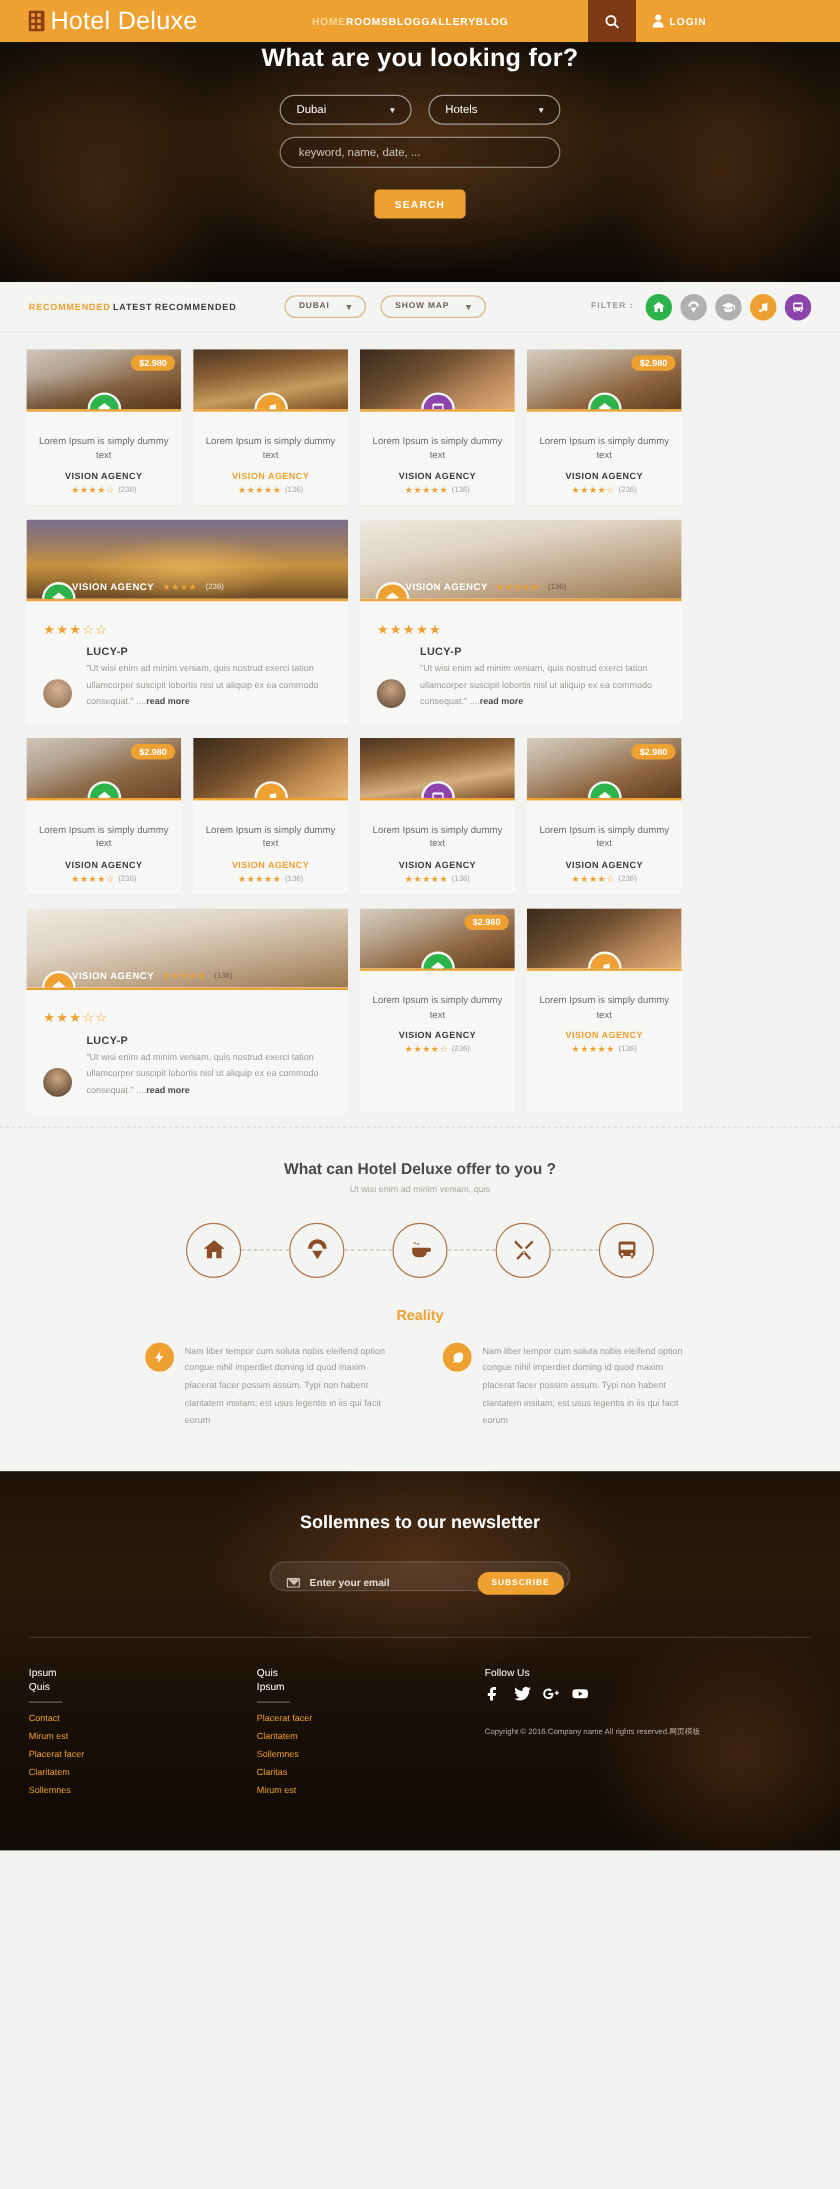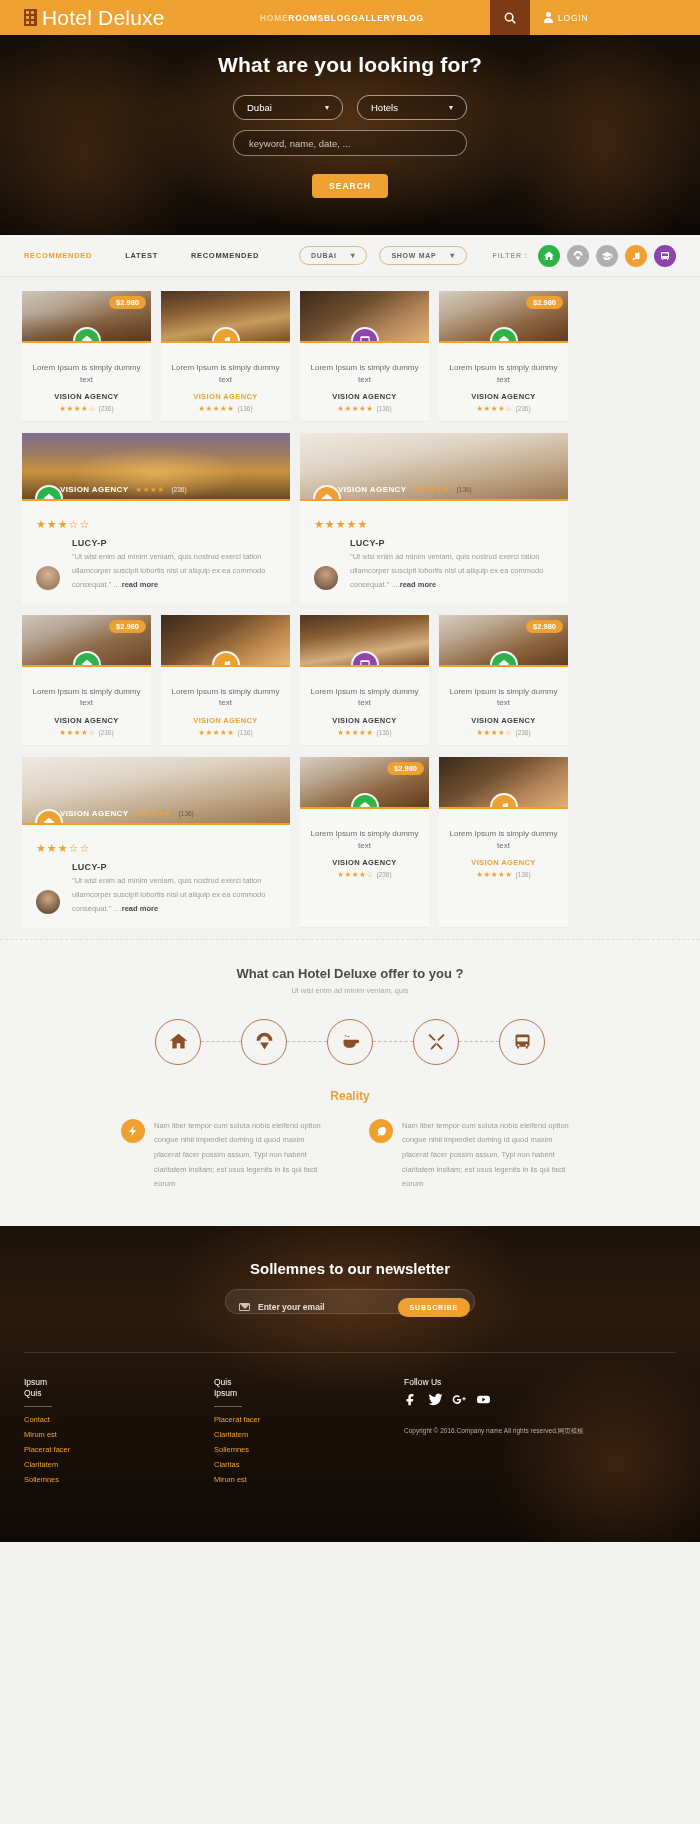--- a/index.html
+++ b/index.html
@@ -22,37 +22,37 @@
   .brand-name { font-size:21px; color:#fff; font-weight:400; letter-spacing:.2px; }
   .nav { display:flex; align-items:center; flex:1; }
   .nav a { font-size:8.5px; font-weight:700; color:#fff; text-decoration:none; letter-spacing:.7px; }
   .nav a.active { color:#f8d89a; }
   .search-btn {
     width:40px; height:35px; background:#7c3a15; display:flex; align-items:center;
     justify-content:center; color:#fff; font-size:13px;
   }
   .login-box { display:flex; align-items:center; gap:5px; padding:0 14px; height:35px;
     background:#eea131; width:170px; }
-  .login-box span { font-size:8.5px; font-weight:400; color:#fff; letter-spacing:.8px; }
+  .login-box span { font-size:8.5px; font-weight:700; color:#fff; letter-spacing:.8px; }
   .user-ico { width:9px; height:11px; position:relative; }
   .user-ico::before { content:""; position:absolute; top:0; left:2px; width:5px; height:5px;
     border-radius:50%; background:#fff; }
   .user-ico::after { content:""; position:absolute; bottom:0; left:0; width:9px; height:5px;
     border-radius:5px 5px 0 0; background:#fff; }
 
   
   .hero {
     height:200px; position:relative; overflow:hidden;
     background:
       radial-gradient(ellipse 300px 150px at 50% 45%, rgba(120,70,30,.55), transparent 70%),
       radial-gradient(ellipse 160px 200px at 12% 60%, rgba(90,50,20,.5), transparent 70%),
       radial-gradient(ellipse 140px 180px at 86% 55%, rgba(100,55,22,.45), transparent 70%),
       linear-gradient(180deg, #130d08 0%, #241709 35%, #1b1209 70%, #0c0805 100%);
   }
-  .hero-title { text-align:center; color:#fff; font-size:21px; font-weight:700; padding-top:18px; letter-spacing:.2px; }
+  .hero-title { text-align:center; color:#fff; font-size:21px; font-weight:700; padding-top:2px; letter-spacing:.2px; }
   .hero-form { margin-top:18px; display:flex; flex-direction:column; align-items:center; gap:10px; }
   .sel-row { display:flex; gap:14px; }
   .sel {
     width:110px; height:25px; border:1px solid rgba(255,255,255,.55); border-radius:13px;
     display:flex; align-items:center; justify-content:space-between; padding:0 13px;
     color:#fff; font-size:9.5px; background:rgba(0,0,0,.18);
   }
   .chev { font-size:8px; opacity:.9; }
   .kw {
     width:234px; height:26px; border:1px solid rgba(255,255,255,.45); border-radius:13px;
@@ -63,21 +63,21 @@
     margin:18px auto 0; width:76px; height:24px; background:#eea131; border:none;
     border-radius:4px; color:#fff; font-size:8.5px; font-weight:700; letter-spacing:1px;
     display:block; cursor:pointer;
   }
 
   
   .filterbar {
     height:42px; background:#f4f4f2; border-bottom:1px solid #e4e4e0;
     display:flex; align-items:center; padding:0 24px;
   }
-  .ftabs { display:flex; gap:33px; }
+  .ftabs { display:flex; gap:2px; }
   .ftab { font-size:7.5px; font-weight:700; letter-spacing:.7px; color:#3c3c3c; }
   .ftab.active { color:#eea131; }
   .pills { display:flex; gap:12px; margin-left:40px; }
   .pill {
     border:1px solid #d6b98e; border-radius:11px; height:19px; padding:0 11px;
     display:flex; align-items:center; gap:14px; font-size:7px; font-weight:700;
     letter-spacing:.7px; color:#6b6258;
   }
   .filter-wrap { margin-left:auto; display:flex; align-items:center; gap:7px; }
   .filter-lbl { font-size:7px; font-weight:700; letter-spacing:.9px; color:#9a9a96; margin-right:3px; }
@@ -161,21 +161,21 @@
   .footer {
     height:316px; position:relative; overflow:hidden;
     background:
       radial-gradient(ellipse 260px 140px at 50% 22%, rgba(120,68,30,.5), transparent 70%),
       radial-gradient(ellipse 180px 160px at 88% 75%, rgba(110,60,25,.45), transparent 70%),
       linear-gradient(180deg, #1d1209 0%, #2a1a0c 28%, #1a1008 62%, #0f0a05 100%);
     padding-top:34px;
   }
   .nl-title { text-align:center; color:#fff; font-size:15px; font-weight:700; }
   .nl-form {
-    margin:12px auto 0; width:250px; height:25px; border-radius:13px;
+    margin:24px auto 0; width:250px; height:25px; border-radius:13px;
     background:rgba(255,255,255,.08); border:1px solid rgba(255,255,255,.14);
     display:flex; align-items:center; padding:12px 4px 0 13px;
   }
   .mail-ico { width:11px; height:8px; border:1px solid #cfc2b5; border-radius:1px;
     position:relative; flex:none; margin-right:8px; }
   .mail-ico::after { content:""; position:absolute; left:0; top:0; width:0; height:0;
     border-left:5.5px solid transparent; border-right:5.5px solid transparent; border-top:5px solid #cfc2b5; }
   .nl-ph { flex:1; font-size:8.5px; color:#e6ded6; font-weight:700; }
   .sub-btn { background:#eea131; color:#fff; border:none; border-radius:11px; height:19px;
     padding:0 12px; font-size:7px; font-weight:700; letter-spacing:.8px; cursor:pointer; }

